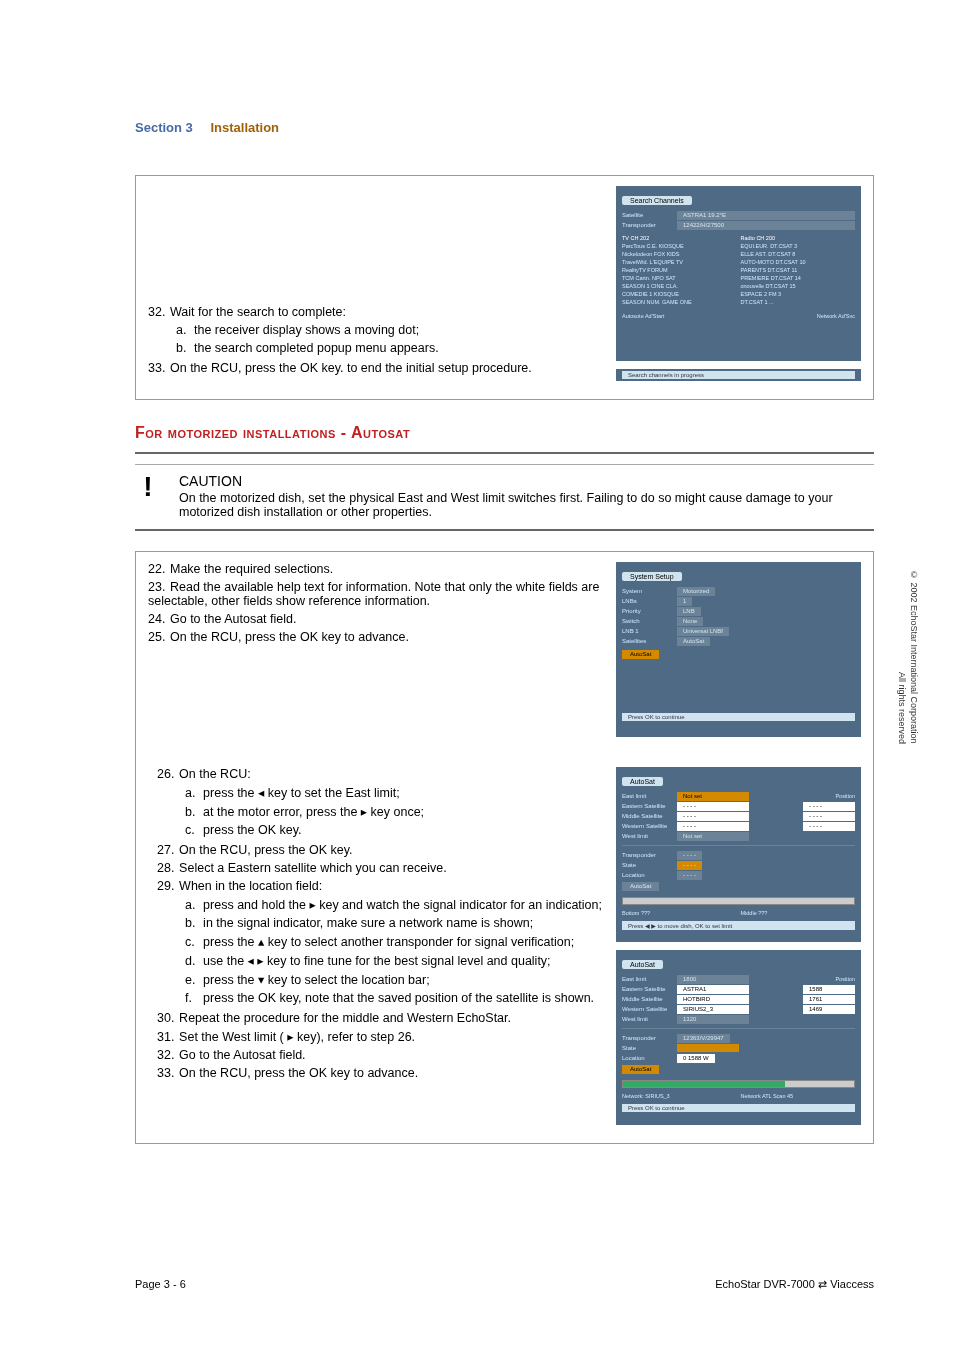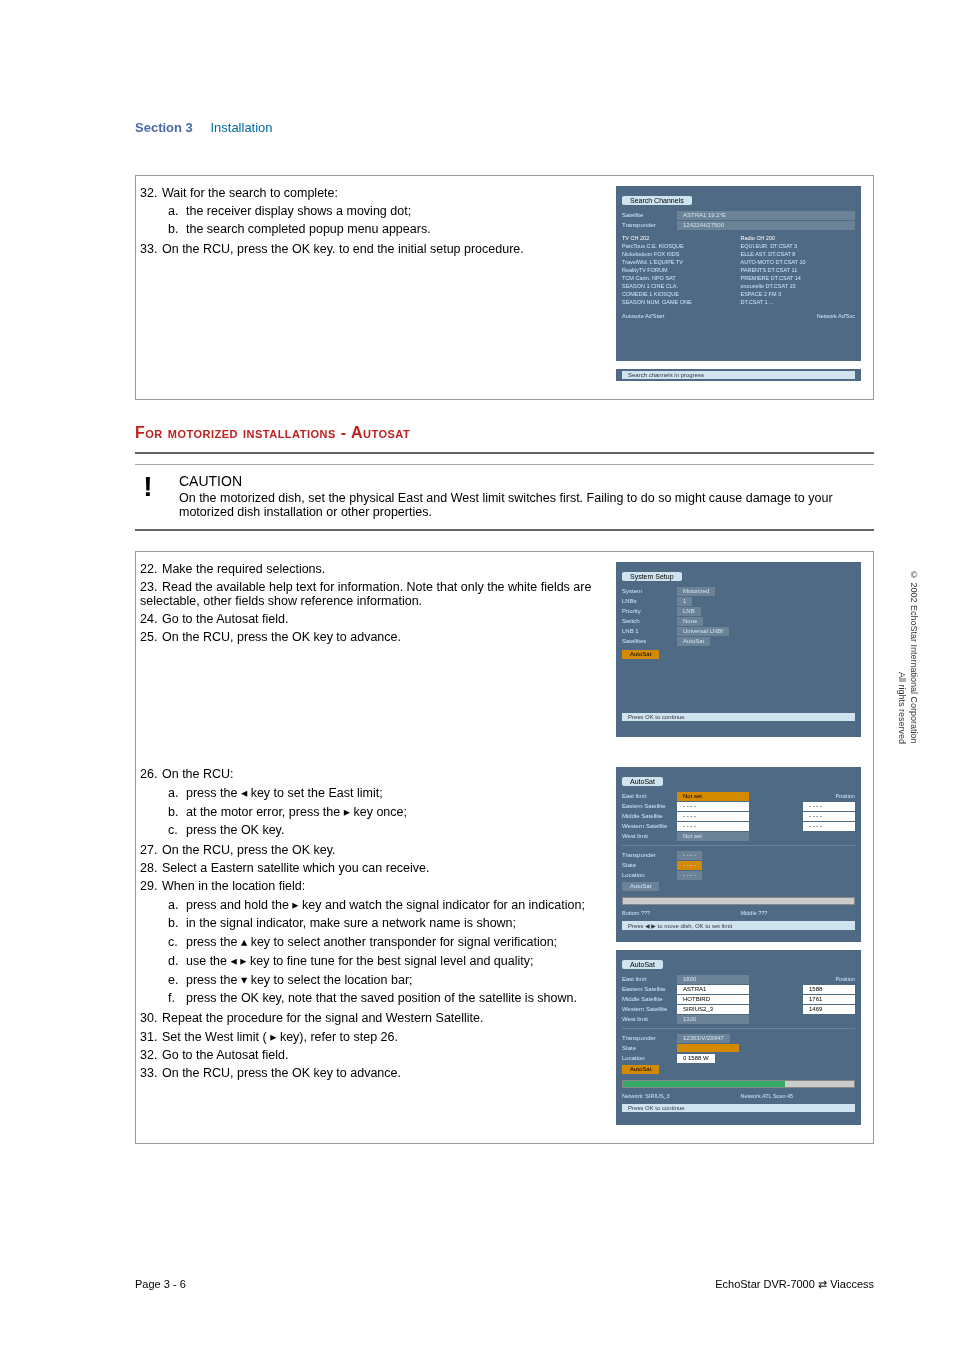--- a/index.html
+++ b/index.html
@@ -1,19 +1,19 @@
 <!DOCTYPE html>
 <html><head>
 <meta charset="utf-8">
 <style>
 body { font-family: Arial, Helvetica, sans-serif; font-size: 12.5px; color: #000; margin: 0; background: #fff; }
 .page { width: 954px; height: 1351px; position: relative; padding: 120px 80px 60px 135px; box-sizing: border-box; }
 .header-line { color: #4a6aa5; font-size: 13px; font-weight: bold; margin-bottom: 40px; }
-.header-installation { color: #0369a1; font-weight: normal; margin-left: 14px; }
-.content-box { border: 1px solid #999; padding: 10px 12px 10px 4px; margin-bottom: 24px; display: flex; gap: 14px; }
+.header-installation { color: #a16207; font-weight: bold; margin-left: 14px; }
+.content-box { border: 1px solid #999; padding: 10px 12px 10px 12px; margin-bottom: 24px; display: flex; gap: 14px; align-items: flex-end; }
 .content-box .text-col { flex: 1 1 auto; }
 .content-box .img-col { flex: 0 0 245px; }
 .subheading { color: #c02020; font-size: 16px; font-weight: bold; font-variant: small-caps; letter-spacing: 0.5px; margin: 6px 0 10px 0; }
 .caution-wrap { border-top: 2px solid #666; border-bottom: 2px solid #666; padding: 10px 0 10px 0; margin-bottom: 20px; }
 .caution-inner { border-top: 1px solid #aaa; padding-top: 8px; display: flex; gap: 18px; align-items: flex-start; }
 .caution-icon { font-size: 28px; font-weight: bold; width: 26px; text-align: center; position: relative; top: -2px; }
 .caution-text { flex: 1; }
 .caution-title { font-size: 14px; margin-bottom: 2px; }
 ol { padding-left: 0; margin: 0 0 14px 0; list-style: none; }
 ol > li { margin-bottom: 4px; }
@@ -182,21 +182,21 @@
           <li><span class="num">29.</span><span>When in the location field:</span>
             <ul class="sublist">
               <li><span class="sub-lab">a.</span><span>press and hold the ▸ key and watch the signal indicator for an indication;</span></li>
               <li><span class="sub-lab">b.</span><span>in the signal indicator, make sure a network name is shown;</span></li>
               <li><span class="sub-lab">c.</span><span>press the ▴ key to select another transponder for signal verification;</span></li>
               <li><span class="sub-lab">d.</span><span>use the ◂  ▸ key to fine tune for the best signal level and quality;</span></li>
               <li><span class="sub-lab">e.</span><span>press the ▾ key to select the location bar;</span></li>
               <li><span class="sub-lab">f.</span><span>press the OK key, note that the saved position of the satellite is shown.</span></li>
             </ul>
           </li>
-          <li><span class="num">30.</span><span>Repeat the procedure for the signal and Western Satellite.</span></li>
+          <li><span class="num">30.</span><span>Repeat the procedure for the middle and Western EchoStar.</span></li>
           <li><span class="num">31.</span><span>Set the West limit ( ▸ key), refer to step 26.</span></li>
           <li><span class="num">32.</span><span>Go to the Autosat field.</span></li>
           <li><span class="num">33.</span><span>On the RCU, press the OK key to advance.</span></li>
         </ol>
       </div>
       <div class="img-col">
         <div class="screenshot" style="height:175px">
           <span class="ss-tab">AutoSat</span>
           <div class="ss-body">
             <div class="ss-row">

